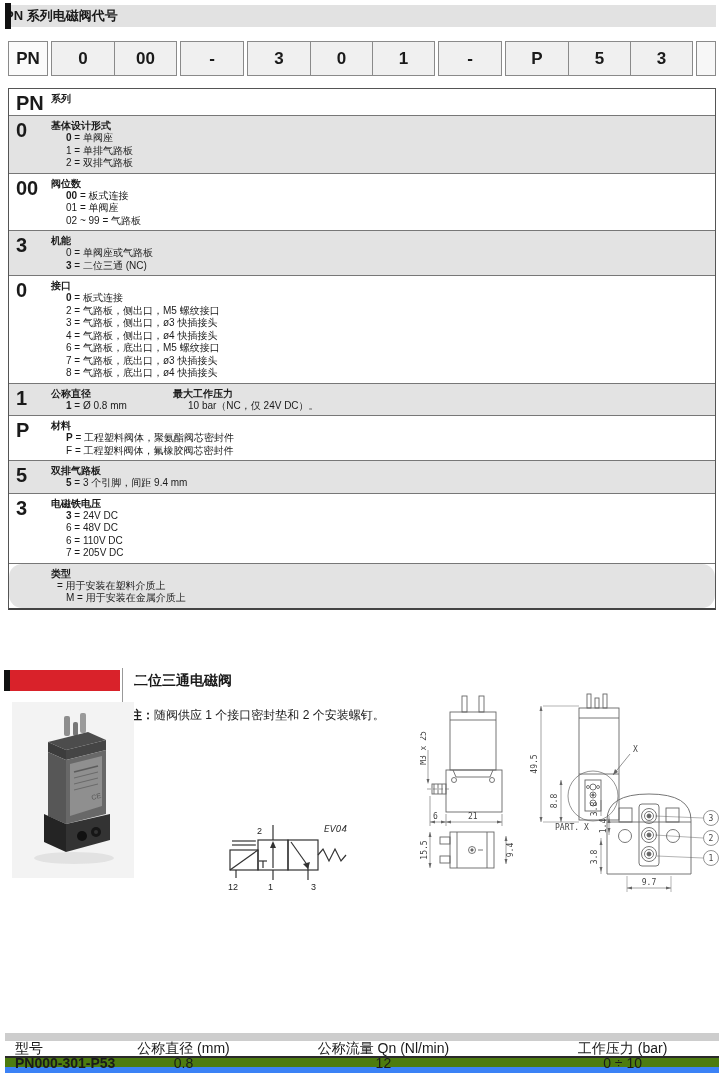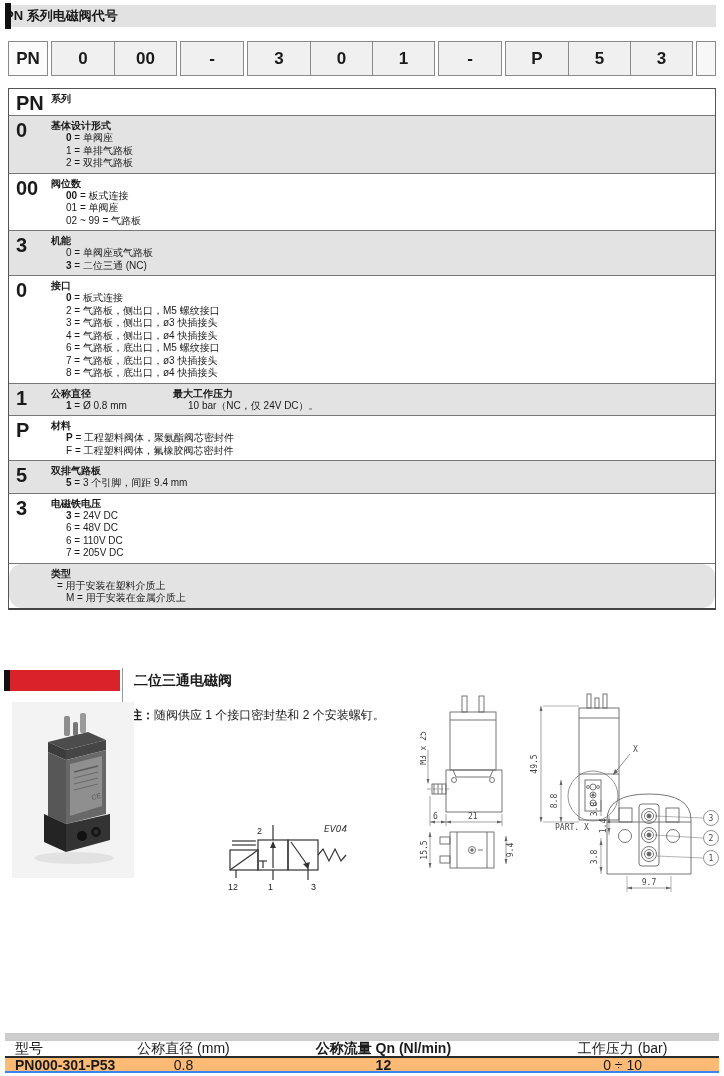--- a/index.html
+++ b/index.html
@@ -52,25 +52,25 @@
   .partx-view { position:absolute; left:545px; top:778px; }
   .dwg-text { font-family:"DejaVu Sans Mono", monospace; font-size:8px; fill:#444; }
   .dwg-text-i { font-family:"DejaVu Sans", sans-serif; font-style:italic; font-size:9px; fill:#333; }
   .sym-text { font-family:"Liberation Sans", sans-serif; font-size:9px; fill:#222; }
 
   
   .spec-band { position:absolute; left:5px; top:1033px; width:714px; height:8px; background:#cdcdcd; }
   .spec-table { position:absolute; left:5px; top:1041px; width:714px; font-size:14px; }
   .spec-row { display:flex; align-items:center; }
   .spec-row.head { height:17px; border-bottom:2px solid #2a2a2a; }
-  .spec-row.data { height:15px; background:#fdba74; border-bottom:2px solid #3b82f6;align-items:center; }
+  .spec-row.data { height:15px; background:#4d7c0f; border-bottom:6px solid #3b82f6;align-items:center; }
   .spec-cell { text-align:center; }
   .c-model { width:17%; text-align:left; padding-left:10px; }
   .c-diam  { width:16%; }
-  .c-flow  { width:40%;font-weight:bold; }
+  .c-flow  { width:40%; }
   .c-pres  { width:27%; }
   .spec-row.data .c-model { font-weight:bold; }
 </style>
 </head>
 <body>
 
 <div class="header-bar">
   <div class="header-accent"></div>
   <div class="header-title">PN 系列电磁阀代号</div>
 </div>

